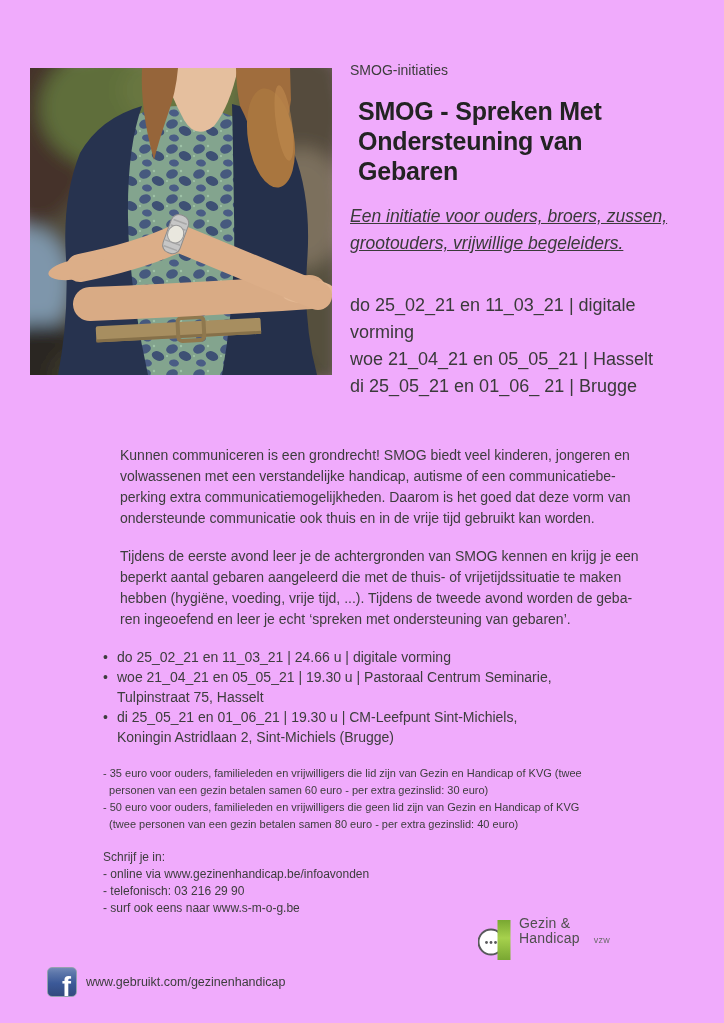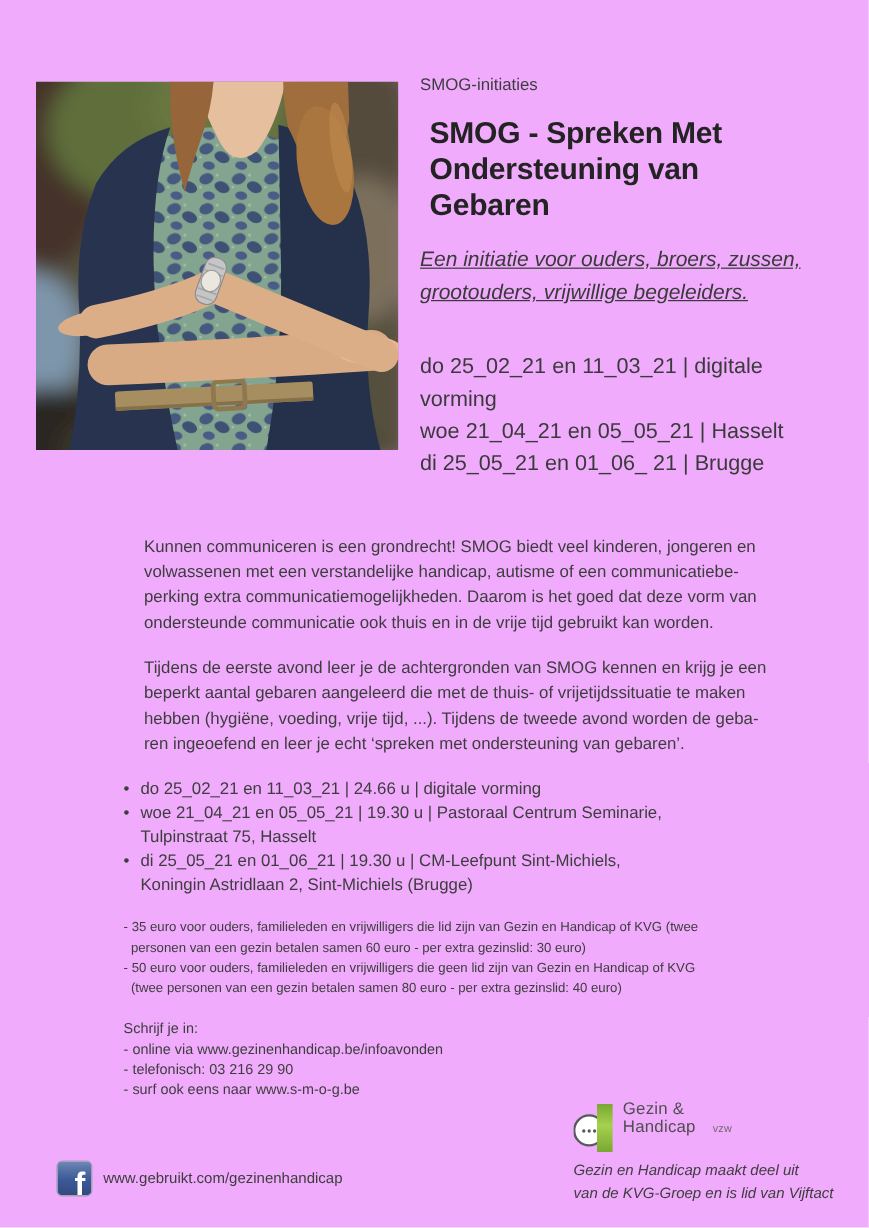--- a/index.html
+++ b/index.html
@@ -187,17 +187,15 @@
             <stop offset="0.45" stop-color="#a6d14d"></stop>
             <stop offset="1" stop-color="#79a732"></stop>
           </linearGradient>
         </defs>
       </svg>
       <div class="logo-text">
         <span class="l1">Gezin &amp;</span>
         <span class="l2"><span>Handicap</span> <span class="vzw">vzw</span></span>
       </div>
     </div>
-    <p class="tagline ml">Gezin en Handicap maakt deel uit
-van de KVG-Groep en is lid van Vijftact</p>
   </div>
 
 </div>
 
 </body></html>

